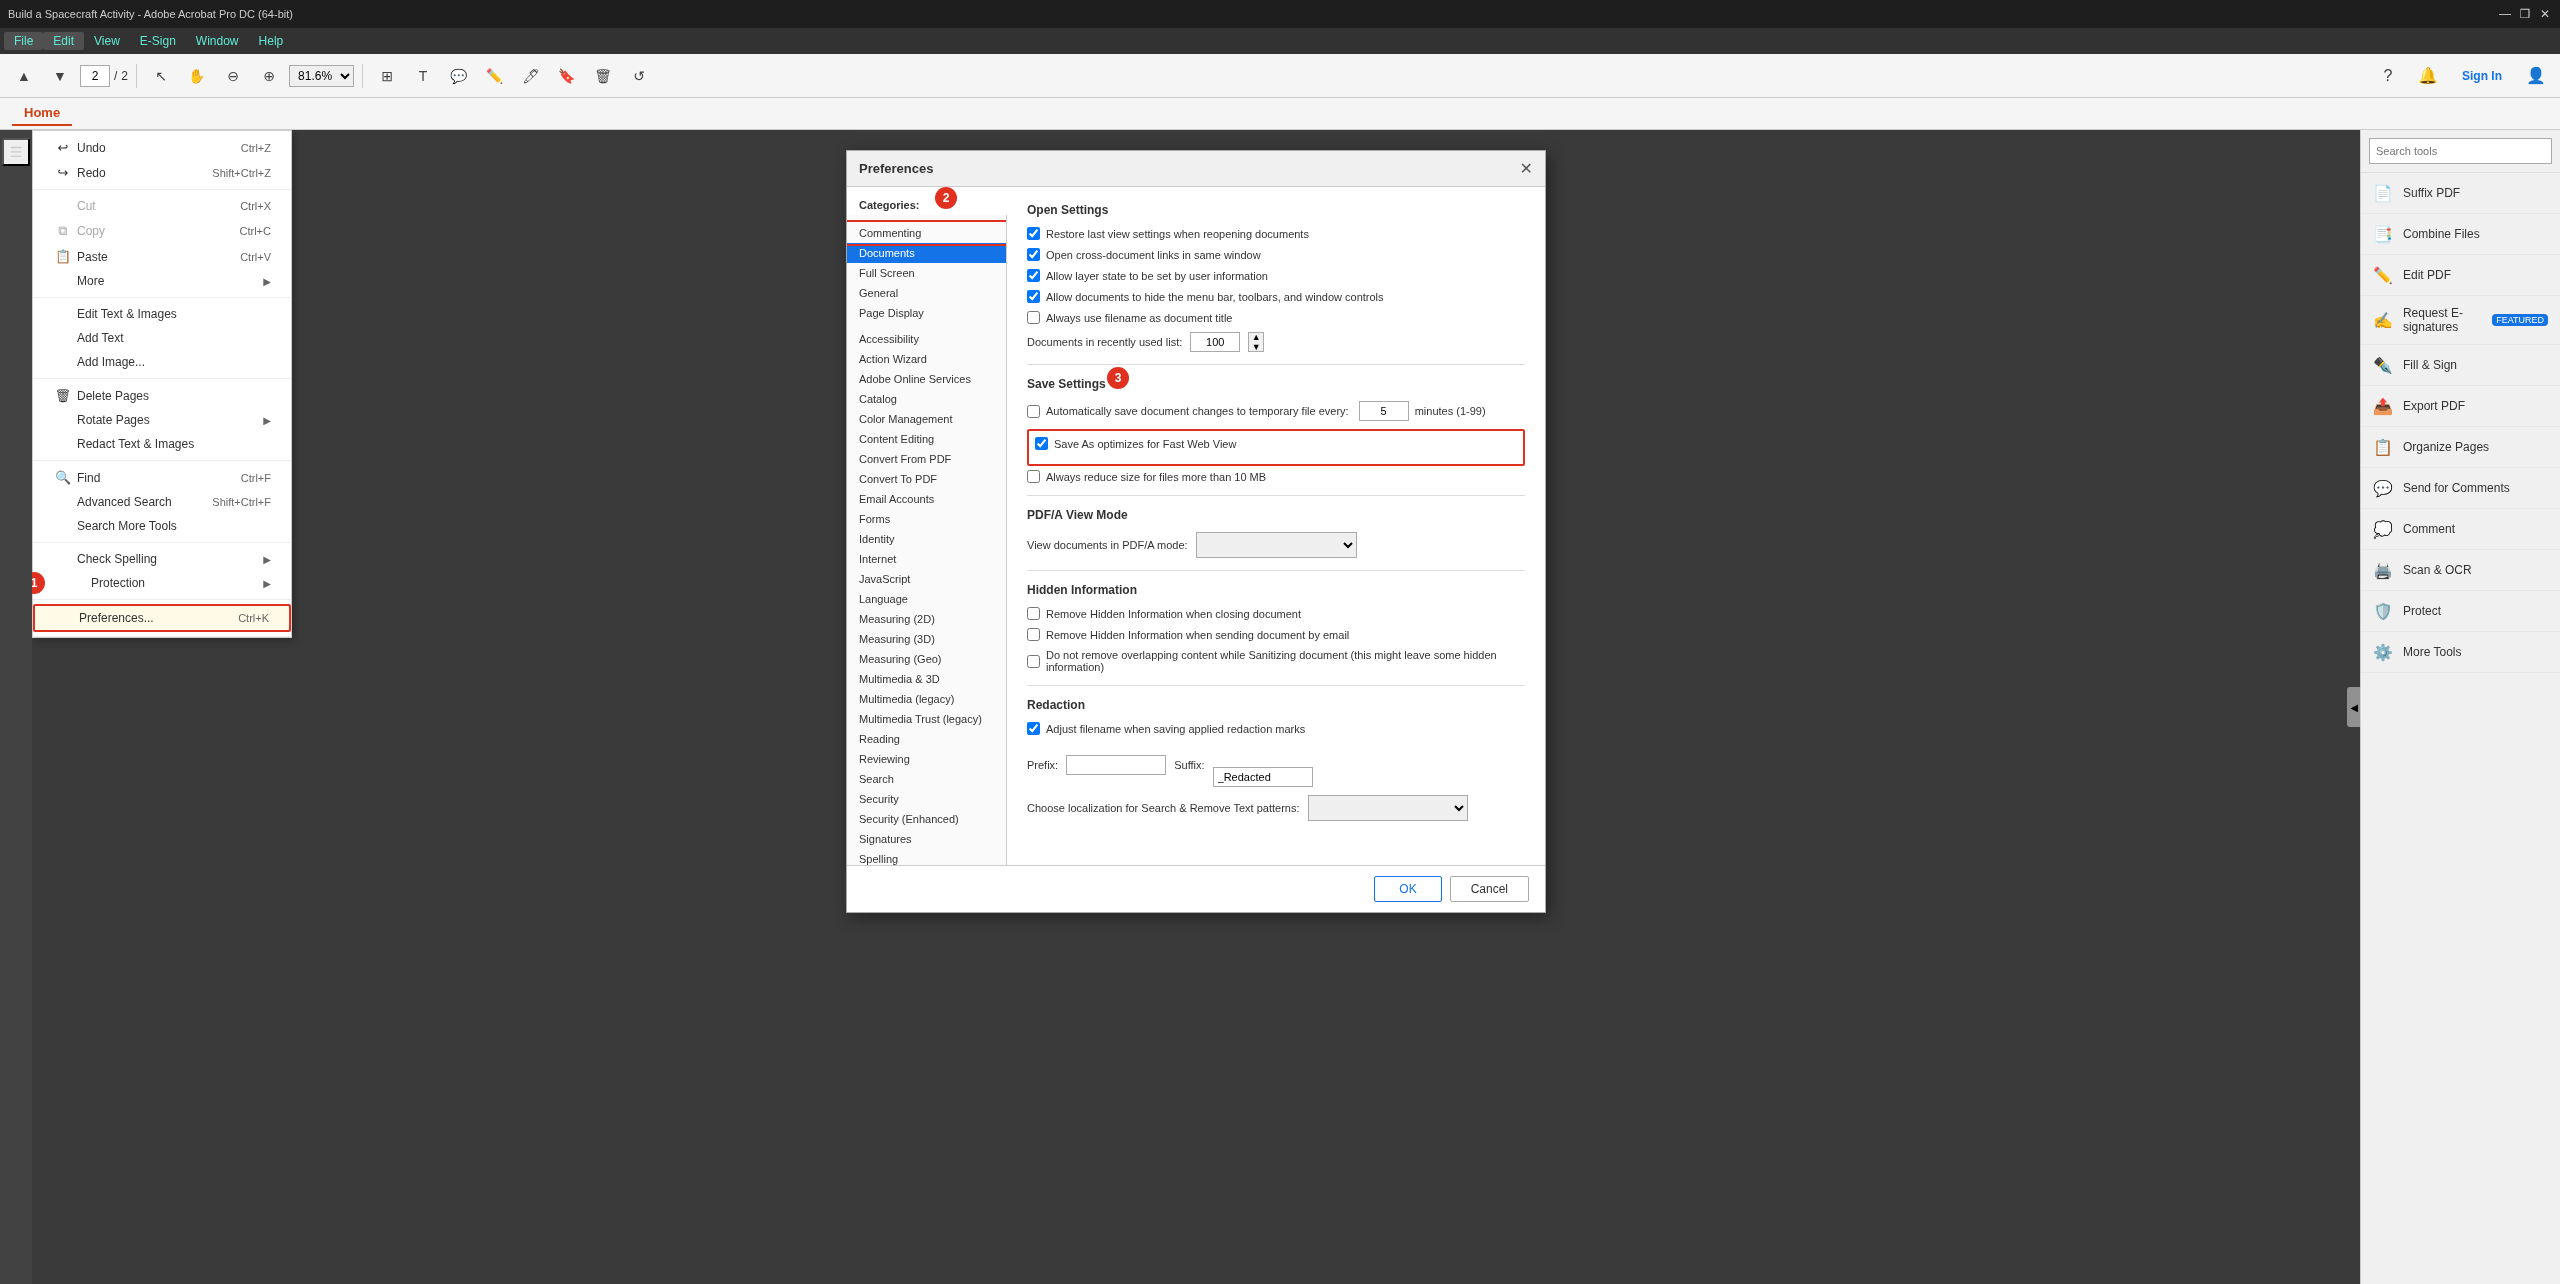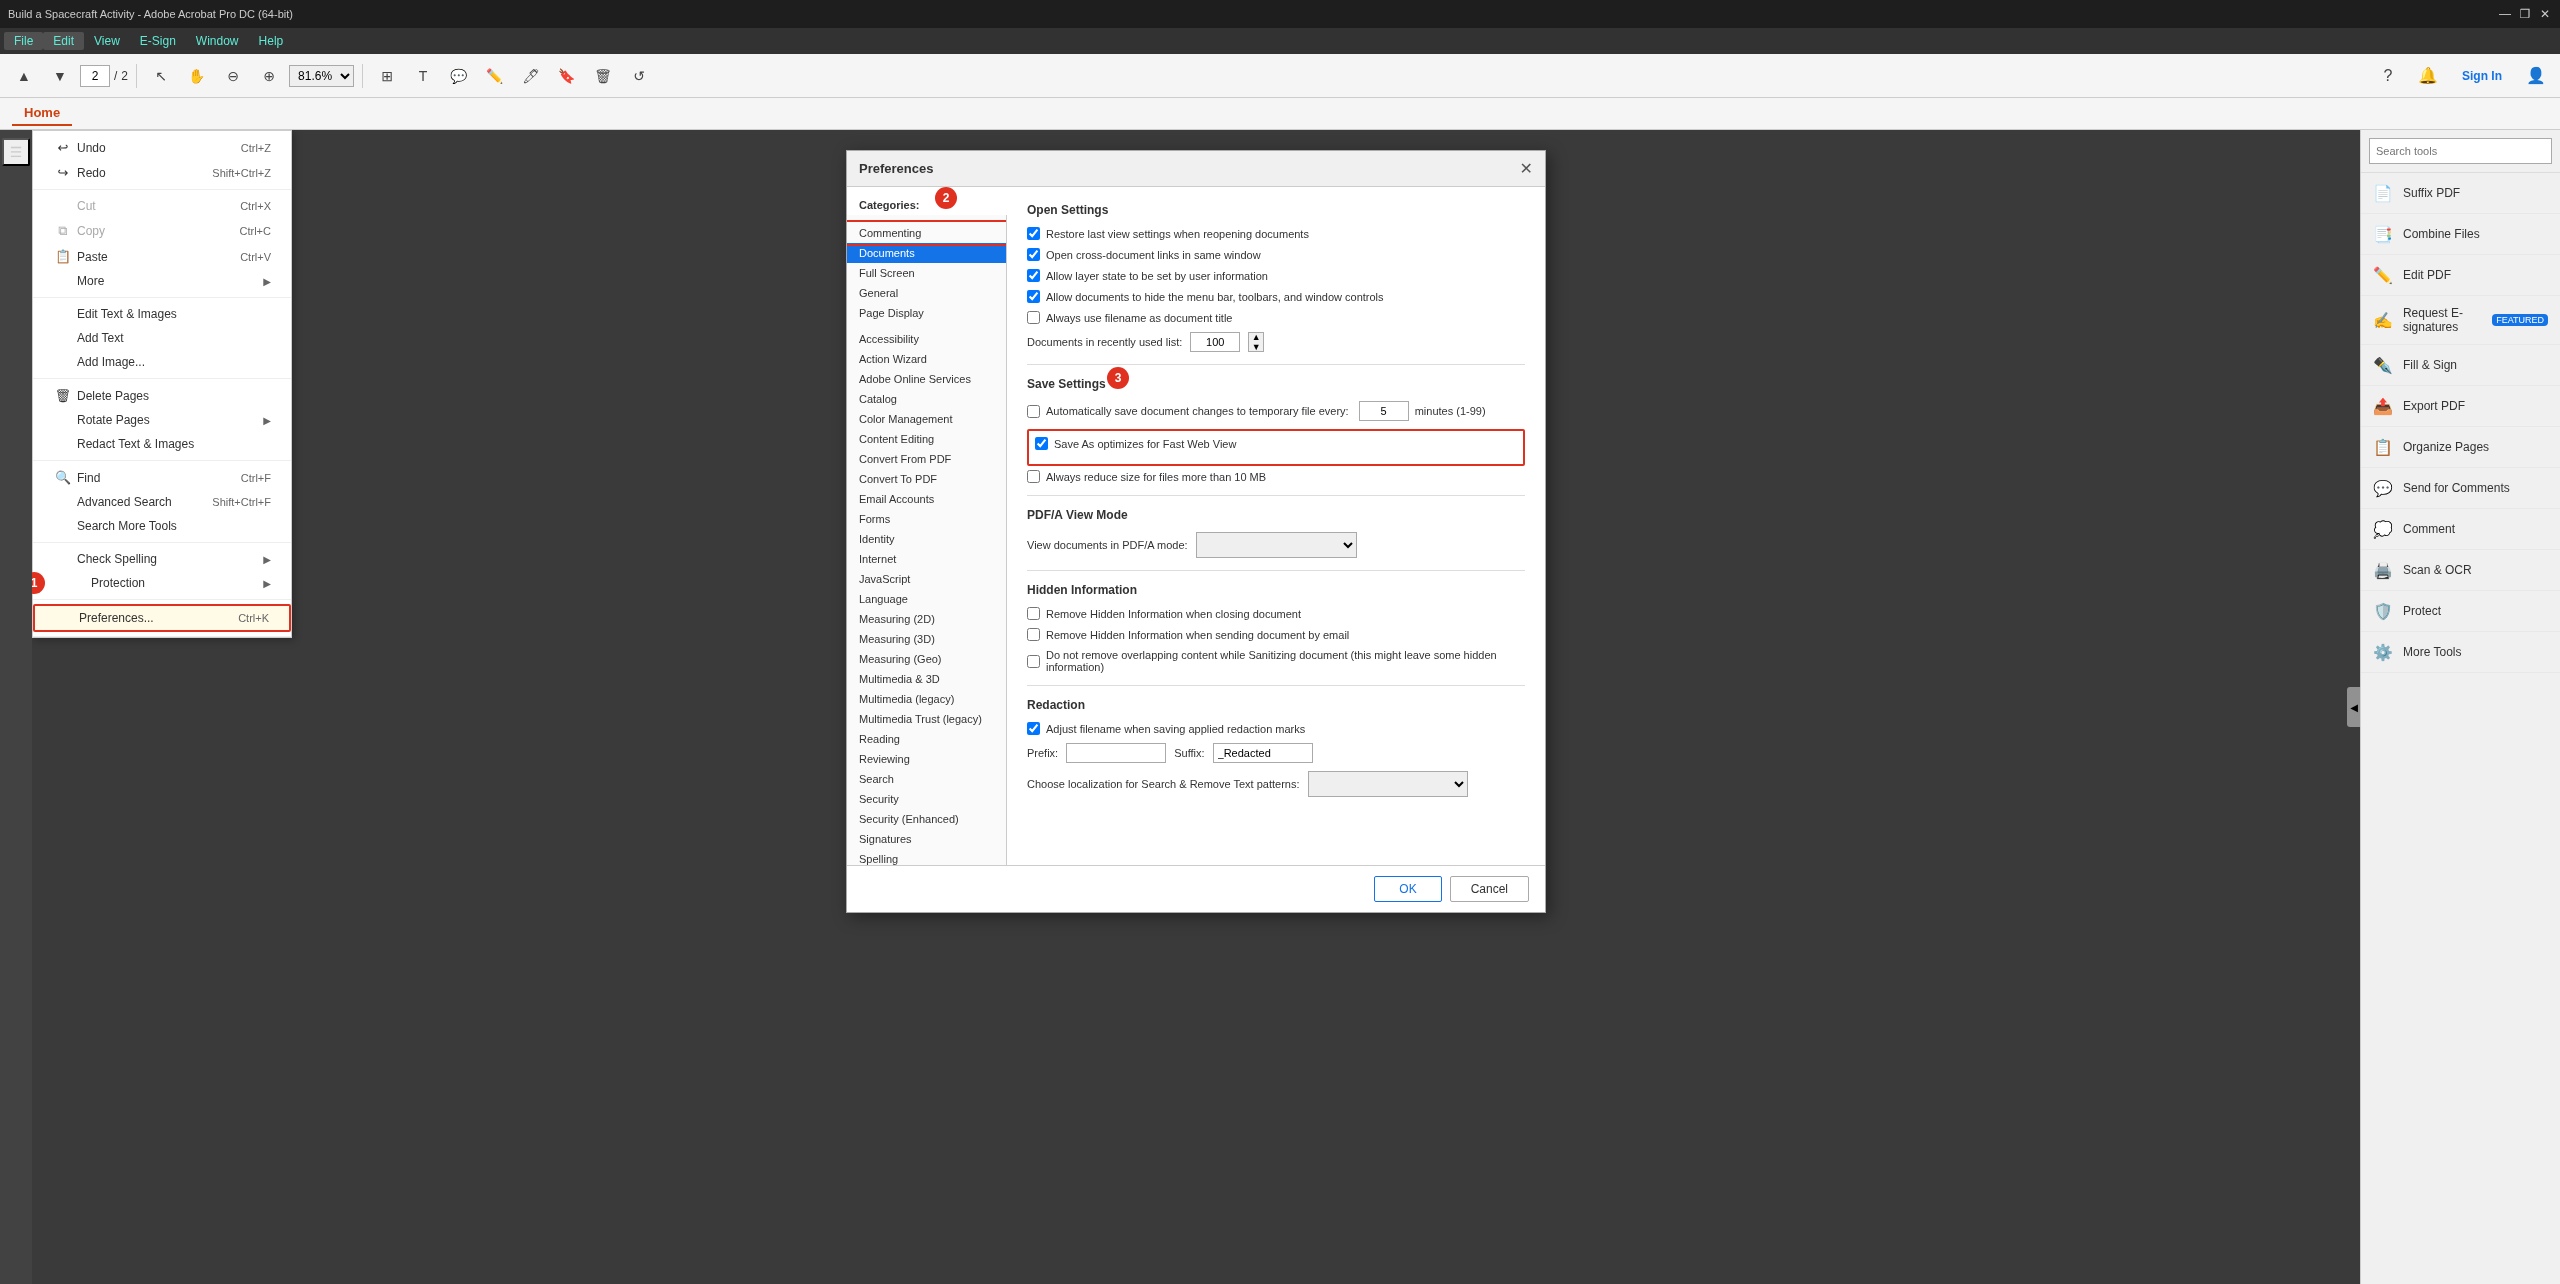--- a/index.html
+++ b/index.html
@@ -627,21 +627,21 @@
             
             <div class="dialog-section-title">Redaction</div>
             <div class="checkbox-row">
               <input type="checkbox" checked="" style="">
               <span>Adjust filename when saving applied redaction marks</span>
             </div>
             <div class="inline-row">
               <span class="inline-label">Prefix:</span>
               <input class="text-input" type="text" value="" style="width: 100px;">
               <span class="inline-label">Suffix:</span>
-              <input class="text-input" type="text" value="_Redacted" style="width: 100px;">
+              <input class="text-input" type="text" value="_Redacted" style="width: 100px; margin-top: 24px;">
             </div>
             <div class="inline-row">
               <span class="inline-label">Choose localization for Search &amp; Remove Text patterns:</span>
               <select class="select-input" style="width:160px;">
                 <option>English (US)</option>
                 <option>French</option>
                 <option>German</option>
                 <option>Spanish</option>
               </select>
             </div>

